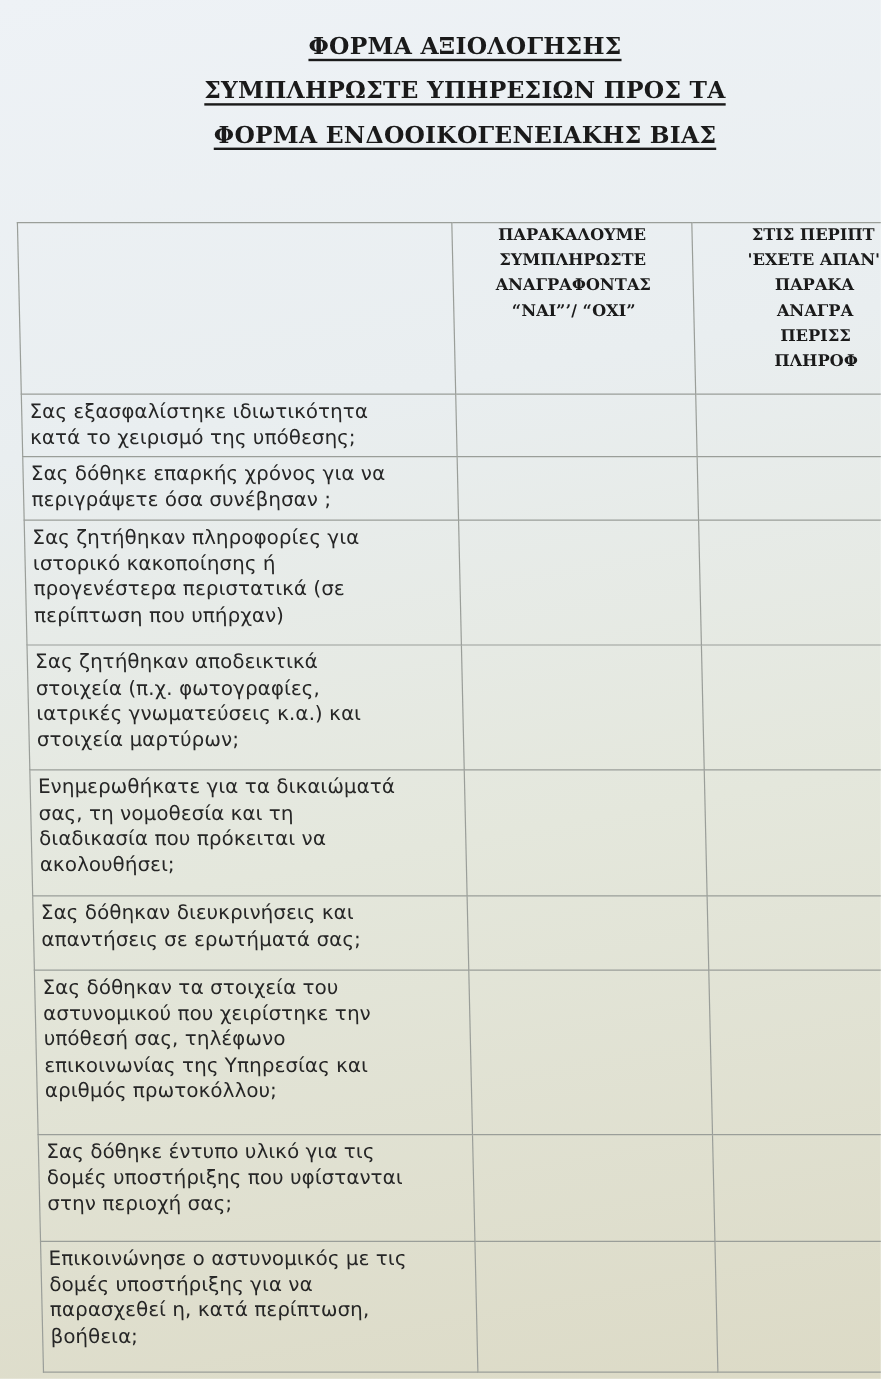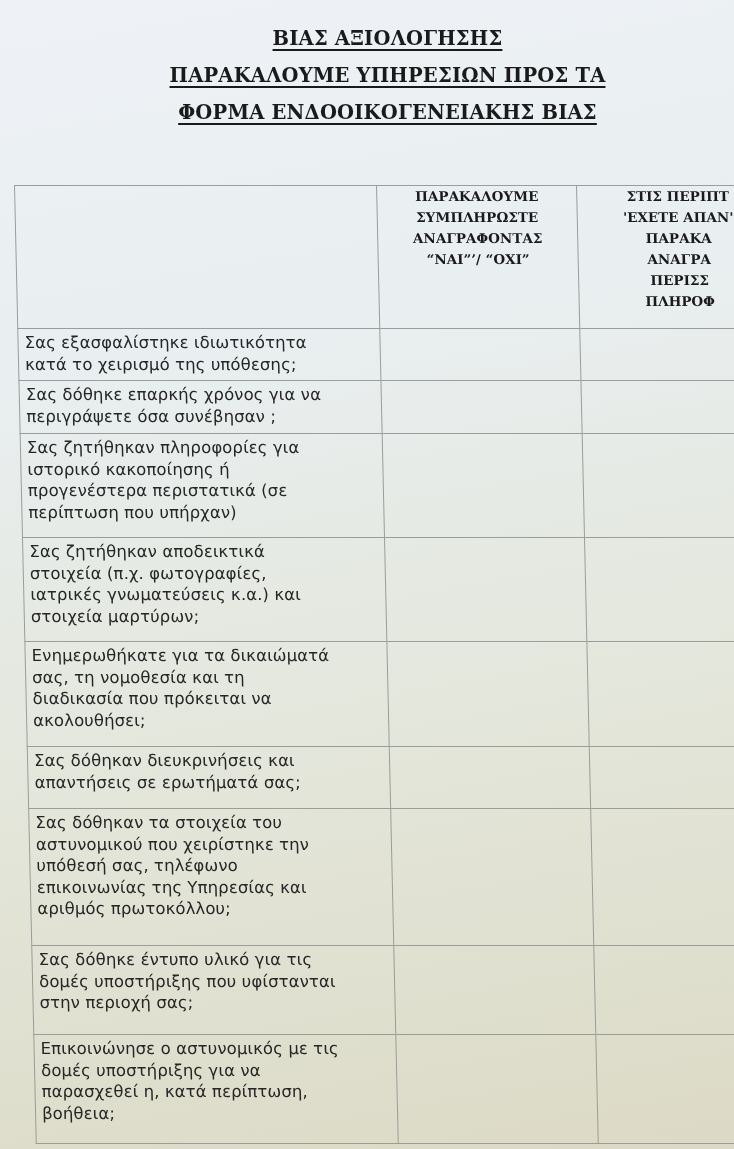--- a/index.html
+++ b/index.html
@@ -106,24 +106,24 @@
       background: transparent;
     }
   </style>
 </head>
 <body>
 
 <div class="page">
 
   <div class="title-block">
     <span class="title-row r1">
-      <span class="title-line">ΒΙΑΣ ΑΞΙΟΛΟΓΗΣΗΣ</span>
+      <span class="title-line">ΦΟΡΜΑ ΑΞΙΟΛΟΓΗΣΗΣ</span>
     </span>
     <span class="title-row r2">
-      <span class="title-line">ΠΑΡΑΚΑΛΟΥΜΕ ΥΠΗΡΕΣΙΩΝ ΠΡΟΣ ΤΑ</span>
+      <span class="title-line">ΣΥΜΠΛΗΡΩΣΤΕ ΥΠΗΡΕΣΙΩΝ ΠΡΟΣ ΤΑ</span>
     </span>
     <span class="title-row r3">
       <span class="title-line">ΦΟΡΜΑ ΕΝΔΟΟΙΚΟΓΕΝΕΙΑΚΗΣ ΒΙΑΣ</span>
     </span>
   </div>
 
   <table class="form-table">
     <colgroup>
       <col class="col-q">
       <col class="col-yn">

